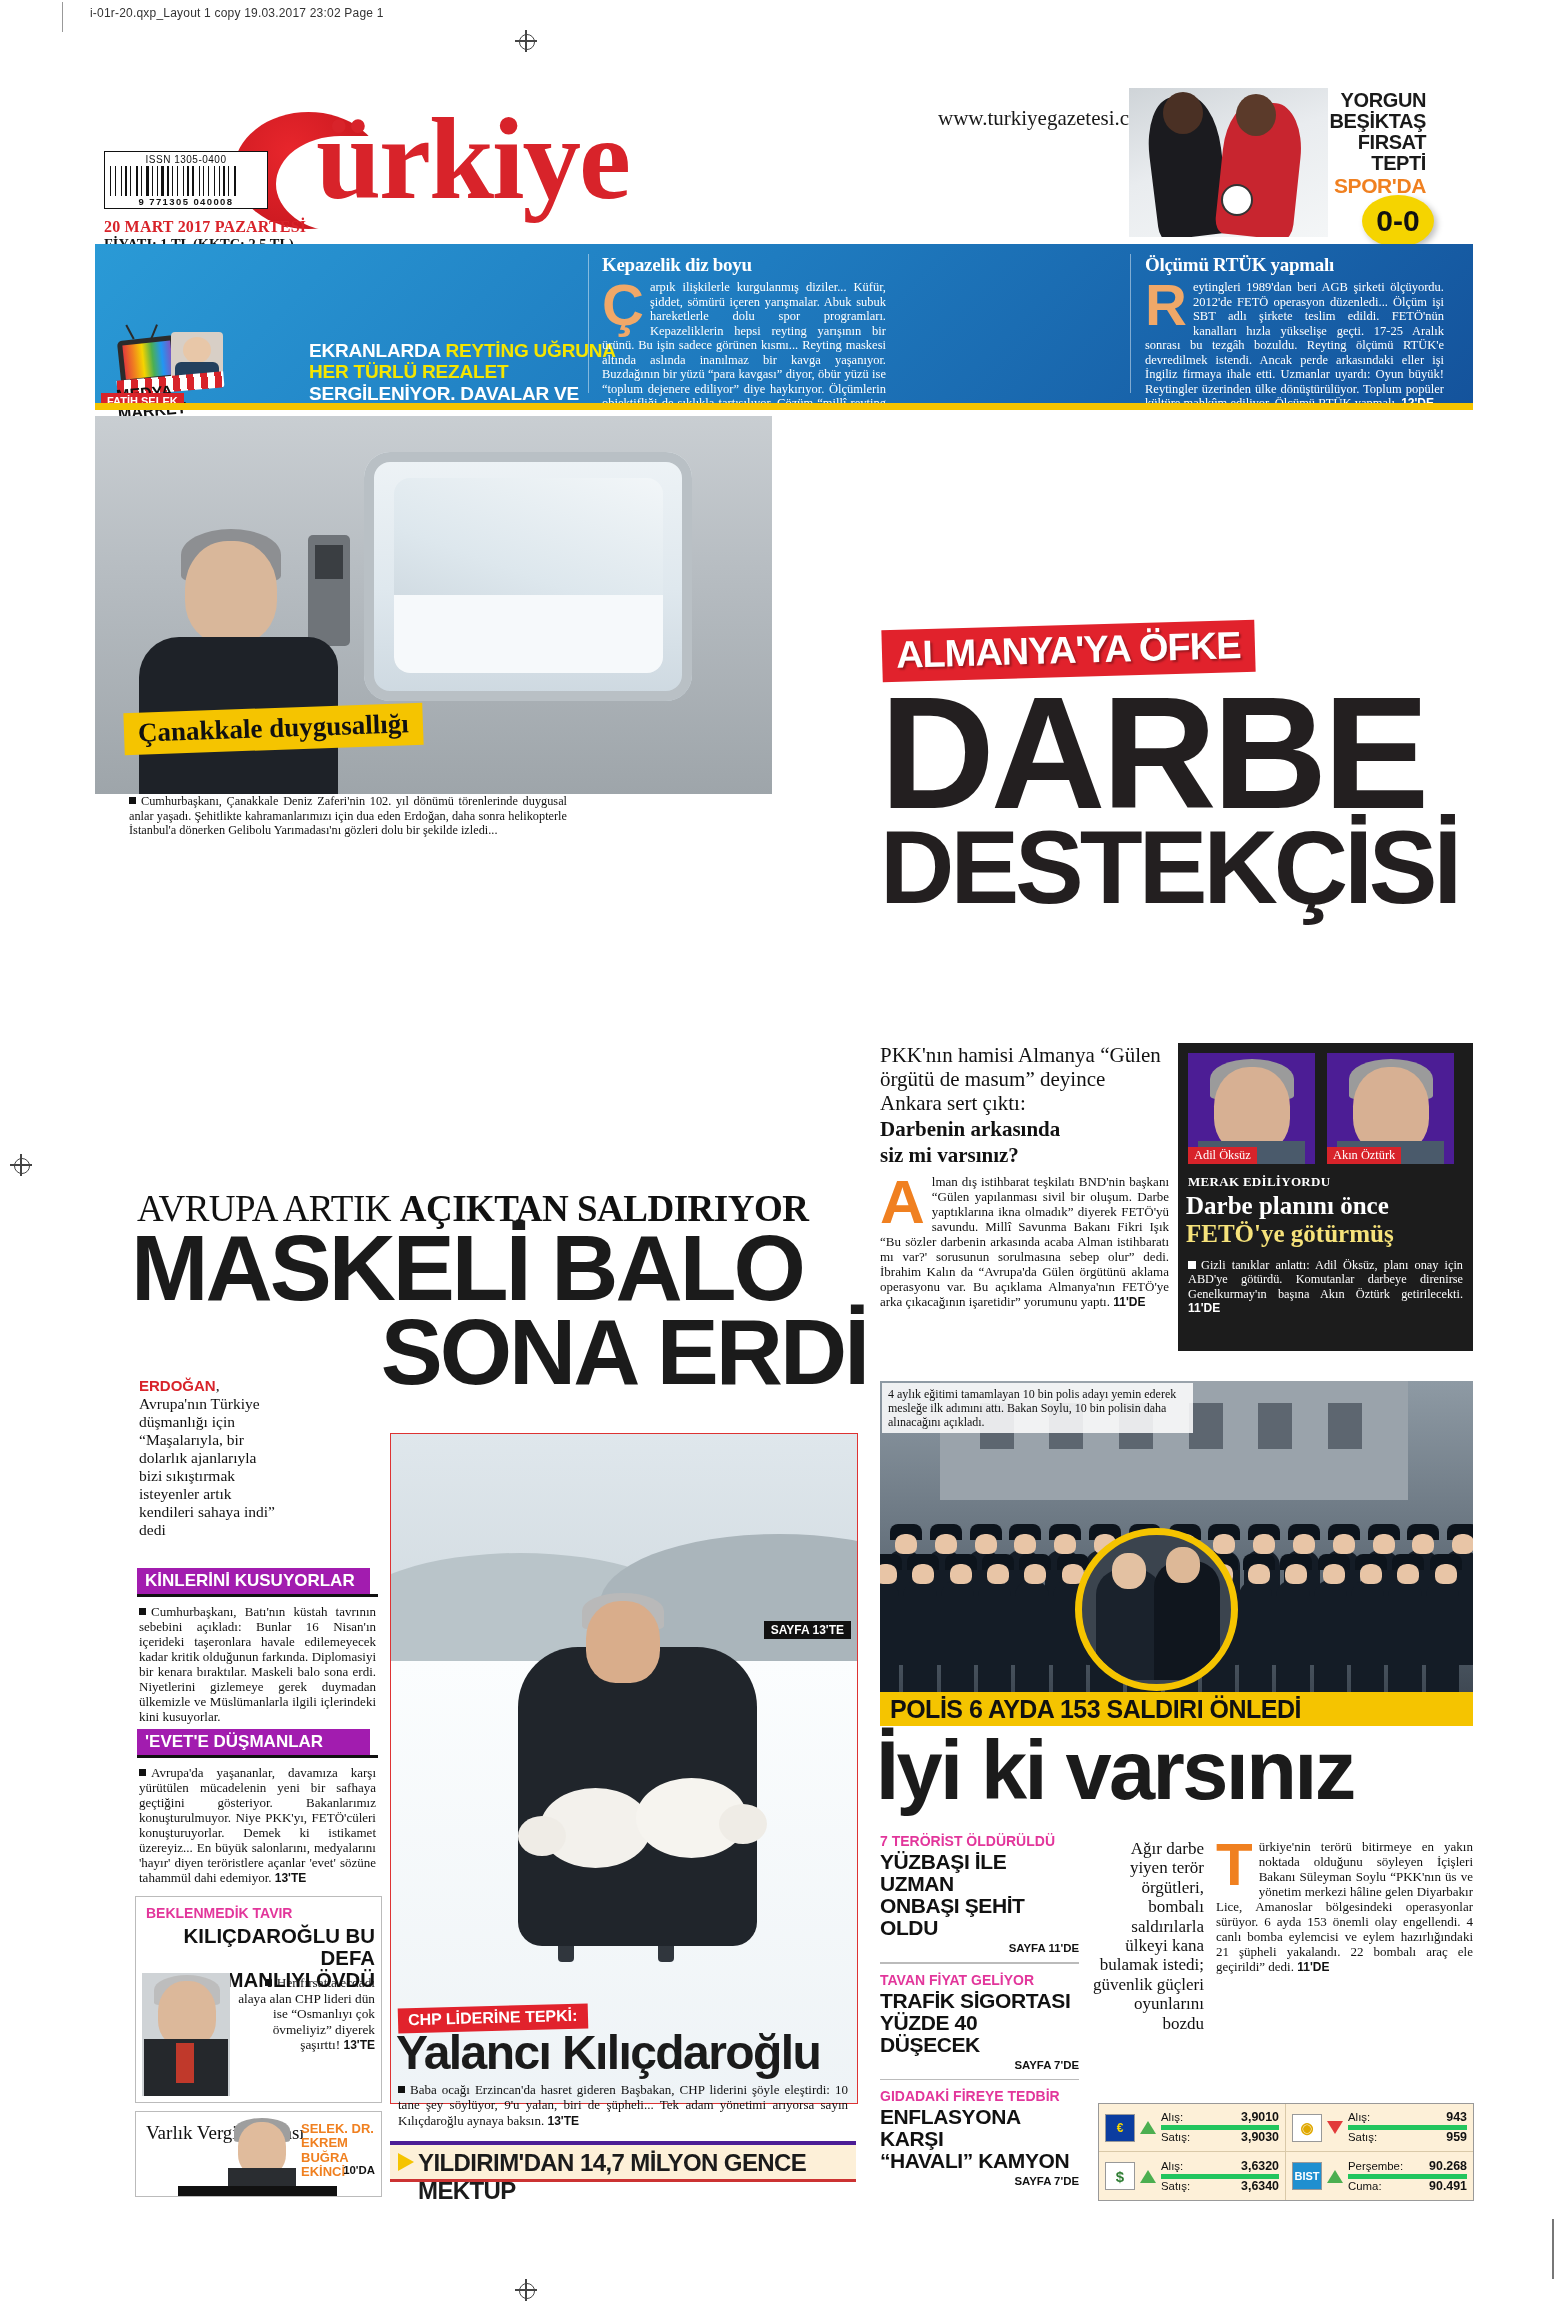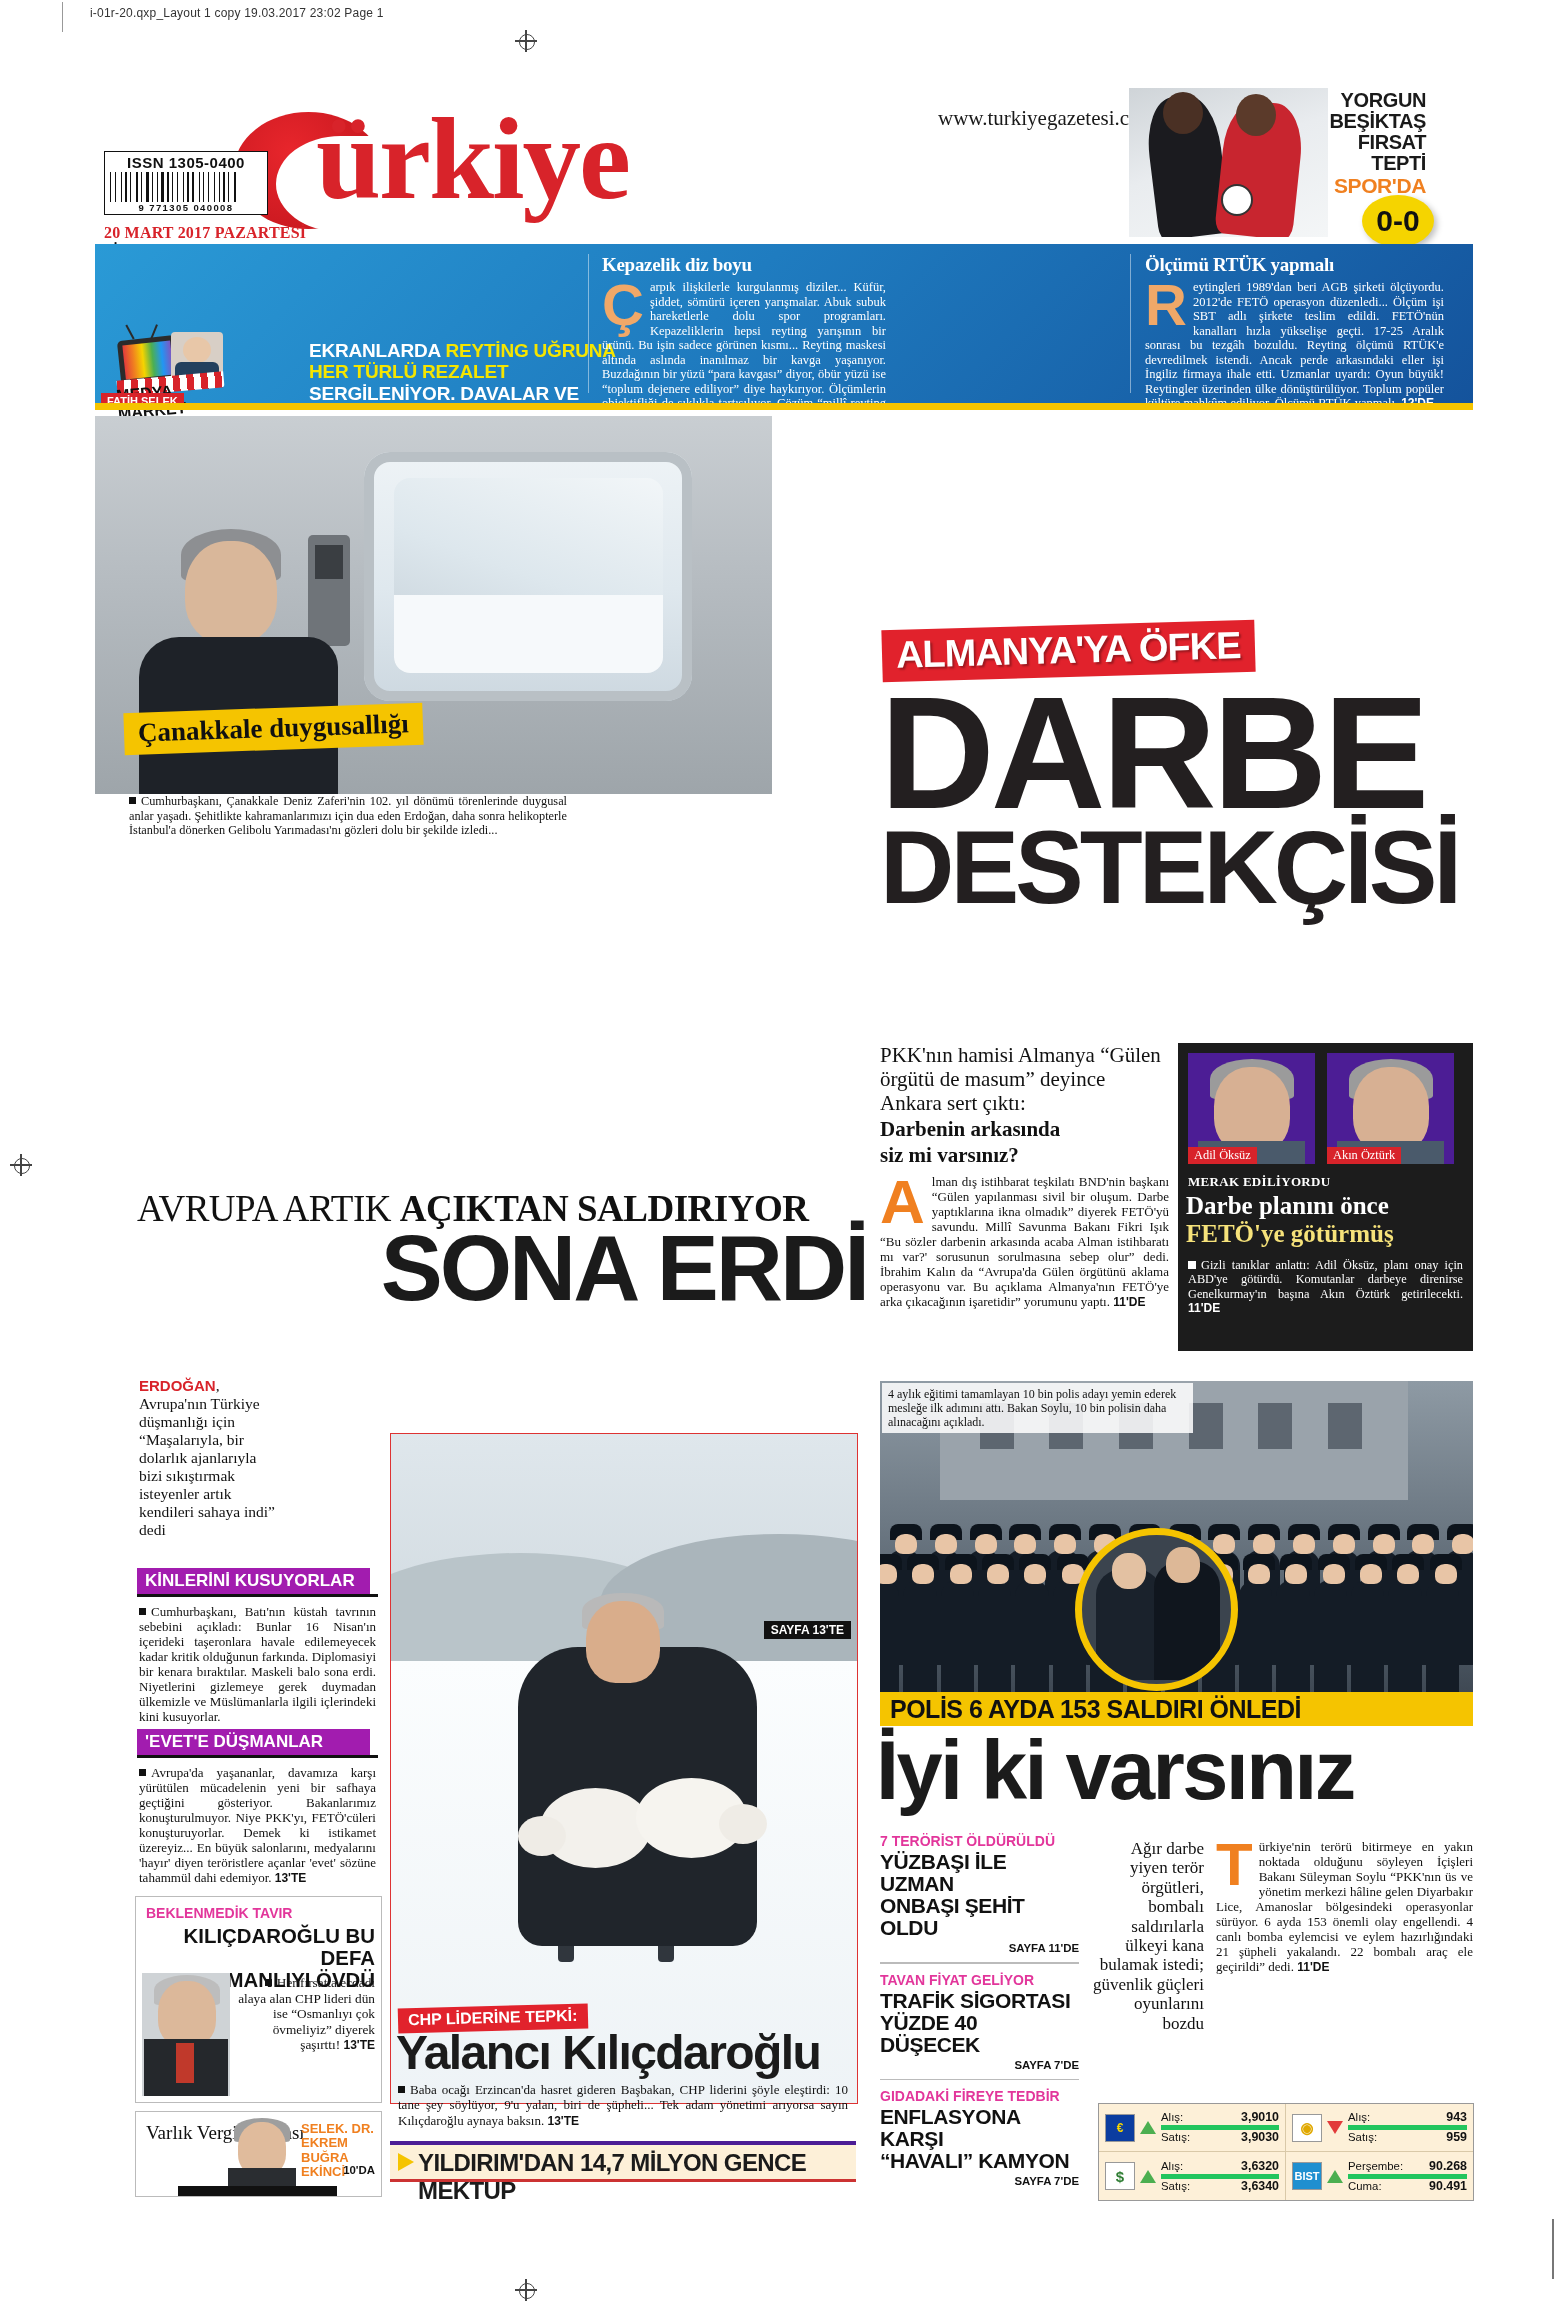--- a/index.html
+++ b/index.html
@@ -20,21 +20,21 @@
   .logo{position:absolute;left:129px;top:0px;width:637px;height:139px;}
   .moon{position:absolute;left:10px;top:22px;width:149px;height:117px;border-radius:50%;
         background:radial-gradient(circle at 38% 34%, #e8262c 0%, #cf1b22 58%, #b9161d 100%);}
   .moon-cut{position:absolute;left:52px;top:46px;width:129px;height:96px;background:#fff;border-radius:50% 0 0 50%/50% 0 0 50%;}
   .wordmark{position:absolute;left:92px;top:10px;font-family:"Liberation Serif",serif;font-weight:700;
             font-size:117px;line-height:117px;color:#d8232a;letter-spacing:-2px;}
   .site{position:absolute;right:299px;top:16px;font-family:"Liberation Serif",serif;font-size:21px;color:#1a1a1a;}
 
   .issn-wrap{position:absolute;left:104px;top:151px;width:164px;}
   .issn-box{border:1.6px solid #111;padding:2px 3px 1px 3px;background:#fff;}
-  .issn-txt{font-family:"Liberation Sans",sans-serif;font-size:15px;font-weight:700;text-align:center;letter-spacing:0.5px;}
+  .issn-txt{font-family:"Liberation Sans",sans-serif;font-size:10px;font-weight:400;text-align:center;letter-spacing:0.5px;}
   .barcode{height:30px;display:flex;gap:1px;align-items:stretch;margin:1px 2px 0 2px;}
   .barcode span{background:#111;}
   .barnum{font-family:"Liberation Sans",sans-serif;font-size:9.5px;font-weight:700;text-align:center;letter-spacing:1.4px;}
   .dateline{margin-top:9px;font-family:"Liberation Serif",serif;font-weight:700;font-size:16px;color:#d8232a;letter-spacing:0.2px;white-space:nowrap;}
   .priceline{font-family:"Liberation Serif",serif;font-weight:700;font-size:14.4px;color:#111;white-space:nowrap;}
   .ruleblk{height:4px;background:#111;margin-top:4px;}
 
   
   .sport{position:absolute;left:1129px;top:88px;width:343px;height:149px;}
   .sportphoto{position:absolute;left:0;top:0;width:199px;height:149px;overflow:hidden;}
@@ -430,20 +430,21 @@
       <div class="bb-cap">Akın Öztürk</div>
     </div>
     <div class="bb-kick">MERAK EDİLİYORDU</div>
     <div class="bb-h1">Darbe planını önce</div>
     <div class="bb-h2">FETÖ'ye götürmüş</div>
     <div class="bb-txt"><span class="sqw"></span><span>Gizli tanıklar anlattı: Adil Öksüz, planı onay için ABD'ye götürdü. Komutanlar darbeye direnirse Genelkurmay'ın başına Akın Öztürk getirilecekti.</span> <span class="pg">11'DE</span></div>
   </div>
 
   <div class="eyebrow"><span>AVRUPA ARTIK </span><b>AÇIKTAN SALDIRIYOR</b></div>
   <div class="maskeli">
+    <span>MASKELİ BALO</span>
     <span class="r2">SONA ERDİ</span>
   </div>
   <div class="erdo"><b>ERDOĞAN</b><span>, Avrupa'nın Türkiye düşmanlığı için “Maşalarıyla, bir dolarlık ajanlarıyla bizi sıkıştırmak isteyenler artık kendileri sahaya indi” dedi</span></div>
 
   <div class="bluelabel" style="top:1568px;">KİNLERİNİ KUSUYORLAR</div>
   <div class="blkline" style="top:1594px;"></div>
   <div class="lcolp" style="top:1604px;"><span class="sq"></span><span>Cumhurbaşkanı, Batı'nın küstah tavrının sebebini açıkladı: Bunlar 16 Nisan'ın içerideki taşeronlara havale edilemeyecek kadar kritik olduğunun farkında. Diplomasiyi bir kenara bıraktılar. Maskeli balo sona erdi. Niyetlerini gizlemeye gerek duymadan ülkemizle ve Müslümanlarla ilgili içlerindeki kini kusuyorlar.</span></div>
 
   <div class="bluelabel" style="top:1729px;">'EVET'E DÜŞMANLAR</div>
   <div class="blkline" style="top:1755px;"></div>

